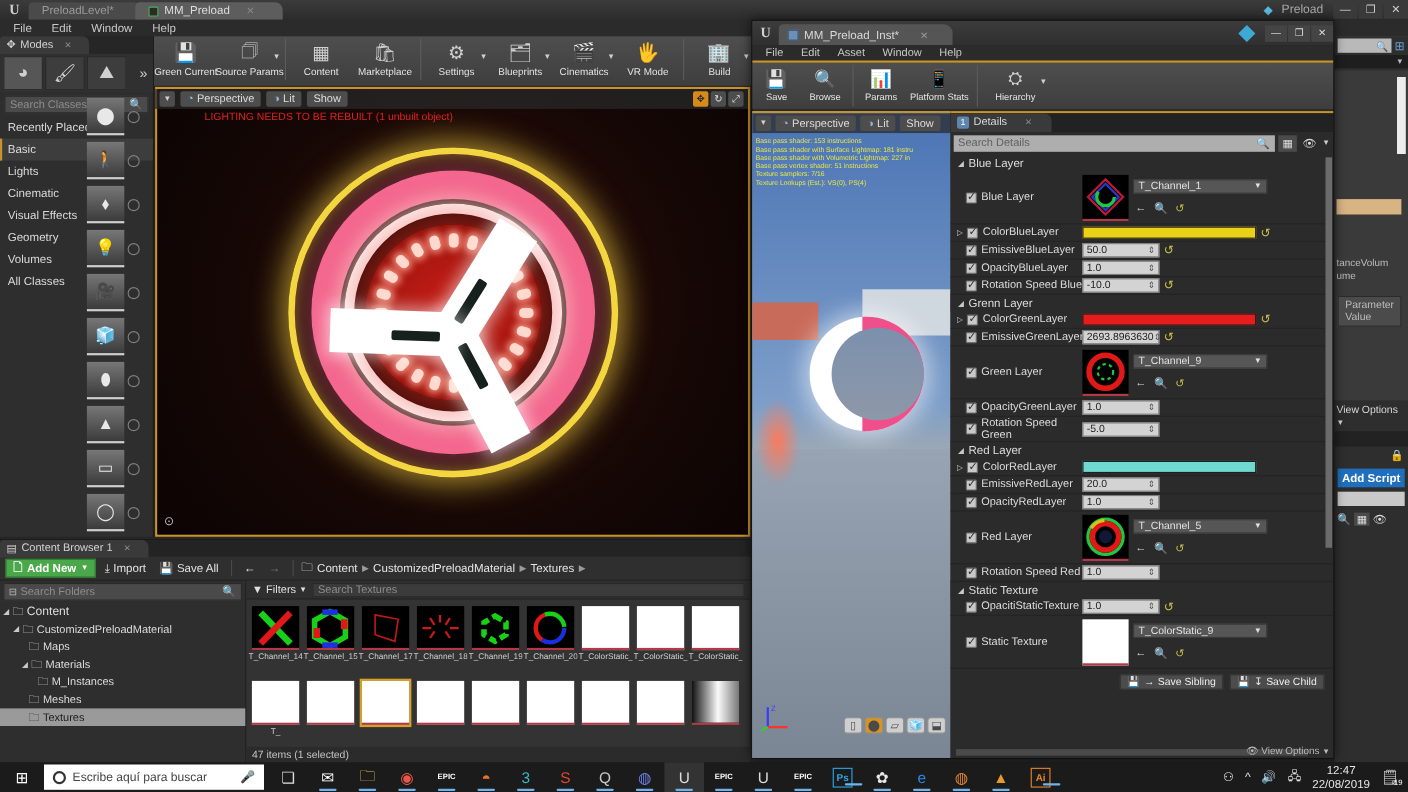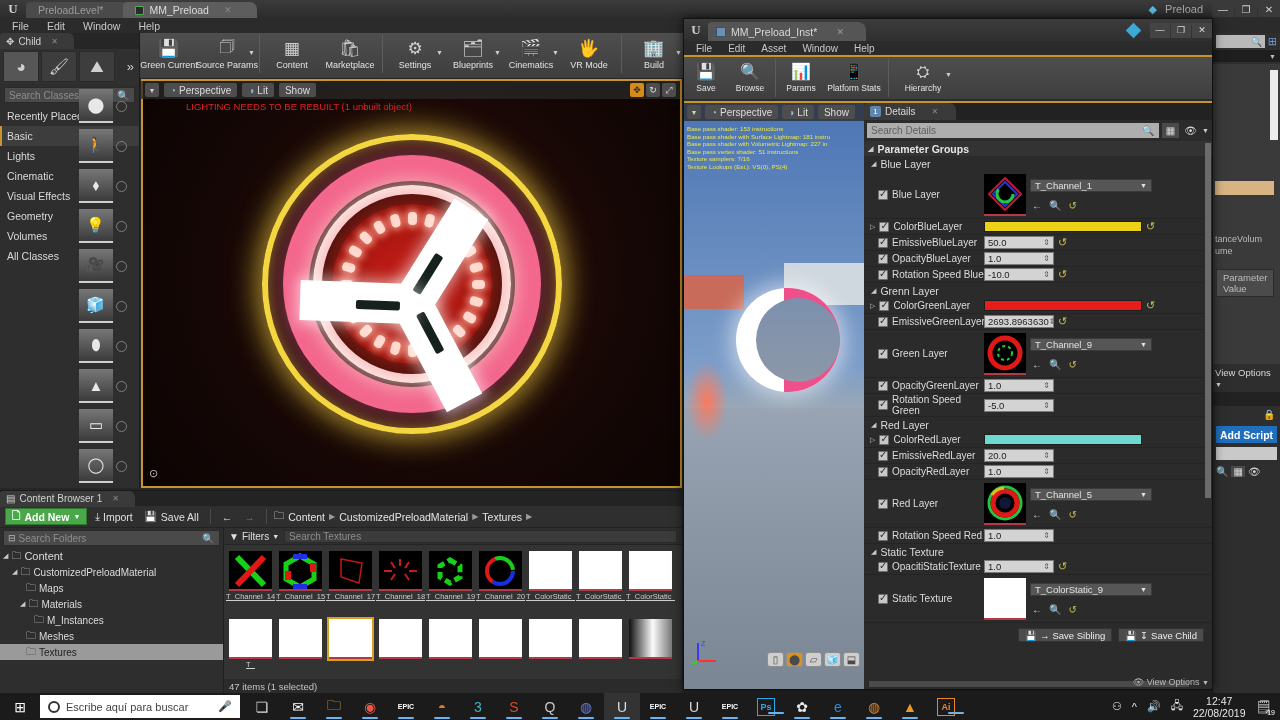--- a/index.html
+++ b/index.html
@@ -121,21 +121,21 @@
   .crumb .sep { color:#9a9a9a; font-size:8px; }
   .cb-body { position:absolute; left:0; top:37px; right:0; bottom:0; display:flex; }
   .cb-left { width:224px; background:#2e2e2e; border-right:1px solid #202020; }
   .tree-row { height:16px; display:flex; align-items:center; gap:3px; font-size:10px; color:#dcdcdc; }
   .tree-row.sel { background:#9a9a9a; color:#1d1d1d; }
   .cb-right { flex:1; background:#333; position:relative; }
   .filters-bar { height:17px; display:flex; align-items:center; gap:5px; padding:0 5px;
                  background:#2f2f2f; border-bottom:1px solid #242424; }
   .filter-btn { font-size:10px; color:#e0e0e0; display:flex; align-items:center; gap:3px; }
   .asset-grid { position:absolute; left:0; top:17px; right:0; bottom:14px; padding:4px 0 0 2px;
-                display:flex; flex-wrap:wrap; align-content:flex-start; gap:1px; overflow:hidden;text-decoration:underline; }
+                display:flex; flex-wrap:wrap; align-content:flex-start; gap:1px; overflow:hidden; }
   .asset { width:49px; height:67px; display:flex; flex-direction:column; align-items:center; }
   .asset.sel .thumb-wrap { border:2px solid #d8a022; }
   .thumb-wrap { width:47px; height:44px; border:2px solid transparent; display:flex; align-items:center;
                 justify-content:center; }
   .thumb { width:43px; height:40px; background:#000; border-bottom:2px solid #b03a46;
            position:relative; overflow:hidden; }
   .thumb.white { background:#fff; }
   .asset-lbl { font-size:7.5px; color:#cfcfcf; text-align:center; line-height:8.5px; width:49px;
                overflow:hidden; }
   .cb-status { position:absolute; left:0; bottom:0; right:0; height:14px; background:#2b2b2b;
@@ -353,21 +353,21 @@
     <div class="tb-item">
       <span class="glyph">🎮</span>
       <span class="lbl">Laun</span>
     </div>
   </div>
 
   <div class="modes-panel">
     <div class="panel-tabbar">
       <div class="panel-tab">
         <span>✥</span>
-        <span>Child</span>
+        <span>Modes</span>
         <span style="color:#8a8a8a;font-size:8px;margin-left:6px;">✕</span>
       </div>
     </div>
     <div class="modes-icons">
       <div class="mode-ic sel">◕</div>
       <div class="mode-ic">🖌</div>
       <div class="mode-ic">⛰</div>
       <div class="modes-more">»</div>
     </div>
     <div class="search-box">
@@ -875,24 +875,20 @@
       <div class="det-search">
         <div class="det-sfield">
           <span>Search Details</span>
           <span style="margin-left:auto;color:#555;">🔍</span>
         </div>
         <div class="det-ibtn">▦</div>
         <div class="det-ibtn" style="background:transparent;">👁</div>
         <span style="font-size:7px;color:#ccc;">▼</span>
       </div>
       <div class="det-scroll-area">
-        <div class="grp-hdr">
-          <span class="tri">◢</span>
-          <span>Parameter Groups</span>
-        </div>
         <div id="params-root">
               <div class="sub-hdr">
                 <span class="tri">◢</span>
                 <span>Blue Layer</span>
               </div>
               <div class="prow tall">
                 <div class="pname">
                   <span class="cbx"></span>
                   <span>Blue Layer</span>
                 </div>

